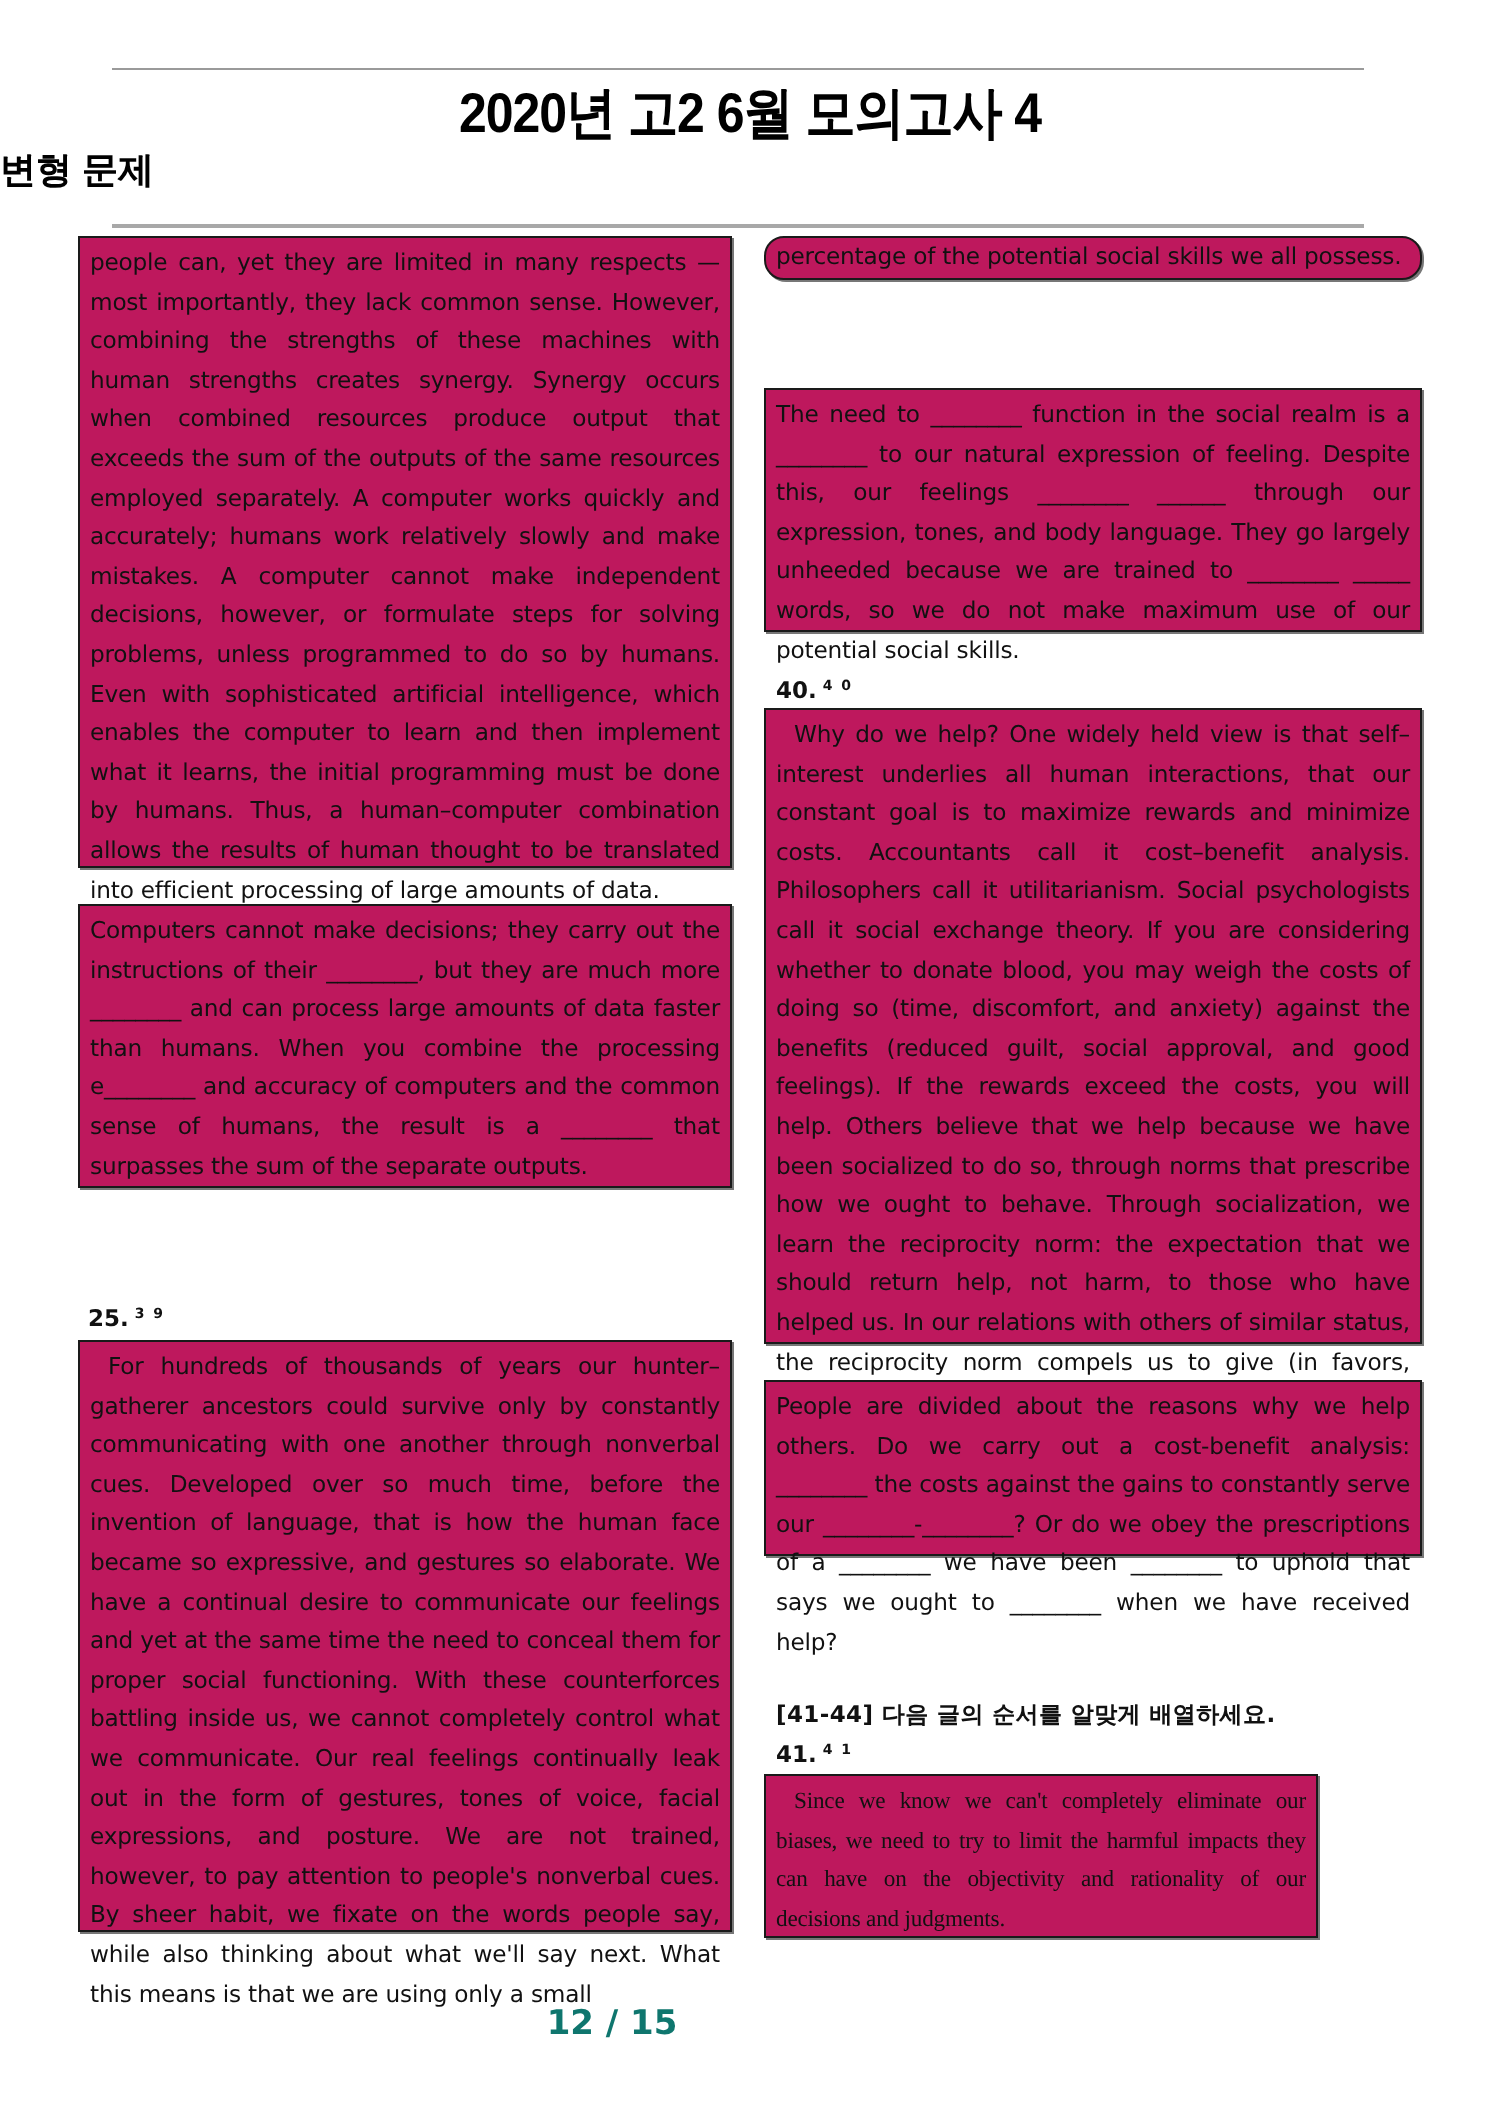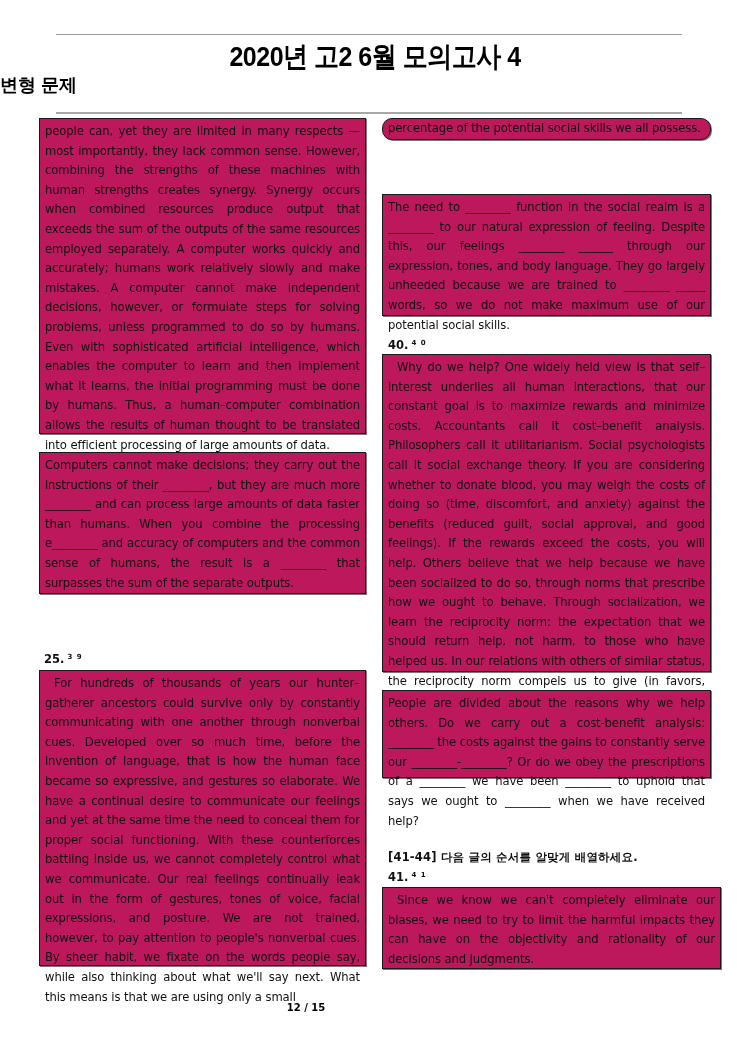--- a/index.html
+++ b/index.html
@@ -33,21 +33,21 @@
   .box .indent { text-indent: 9px; }
   .qlabel {
     position: absolute; font-weight: bold; font-size: 11.5px; color: #111;
   }
   .qlabel sup { font-size: 7px; font-weight: bold; vertical-align: 4px; margin-left: 3px; letter-spacing: 1px; }
   .instr {
     position: absolute; font-weight: bold; font-size: 11.5px; color: #111; letter-spacing: 0.2px;
   }
   .pagenum {
     position: absolute; left: 0; width: 612px; top: 1002px; text-align: center;
-    font-weight: bold; font-size: 10px; color: #000000;
+    font-weight: bold; font-size: 17px; color: #0f766e;
   }
 </style>
 </head>
 <body>
 
 <div class="hr top"></div>
 <div class="title">2020년 고2 6월 모의고사 4</div>
 <div class="subtitle">변형 문제</div>
 <div class="hr bottom"></div>
 
@@ -82,17 +82,17 @@
 </div>
 
 <div class="box" style="left:382px; top:690px; width:329px; height:88px;">
   <p>People are divided about the reasons why we help others. Do we carry out a cost-benefit analysis: ________ the costs against the gains to constantly serve our ________-________? Or do we obey the prescriptions of a ________ we have been ________ to uphold that says we ought to ________ when we have received help?</p>
 </div>
 
 <div class="instr" style="left:388px; top:850px;">[41-44] 다음 글의 순서를 알맞게 배열하세요.</div>
 <div class="qlabel" style="left:388px; top:870px;text-align:right;">
   <span>41.</span><sup>4 1</sup>
 </div>
-<div class="box" style="left:382px; top:887px; width:339px; height:82px;">
+<div class="box" style="left:382px; top:887px; width:277px; height:82px;font-family:Liberation Serif, serif;">
   <p class="indent">Since we know we can't completely eliminate our biases, we need to try to limit the harmful impacts they can have on the objectivity and rationality of our decisions and judgments.</p>
 </div>
 
 <div class="pagenum">12 / 15</div>
 
 </body></html>

